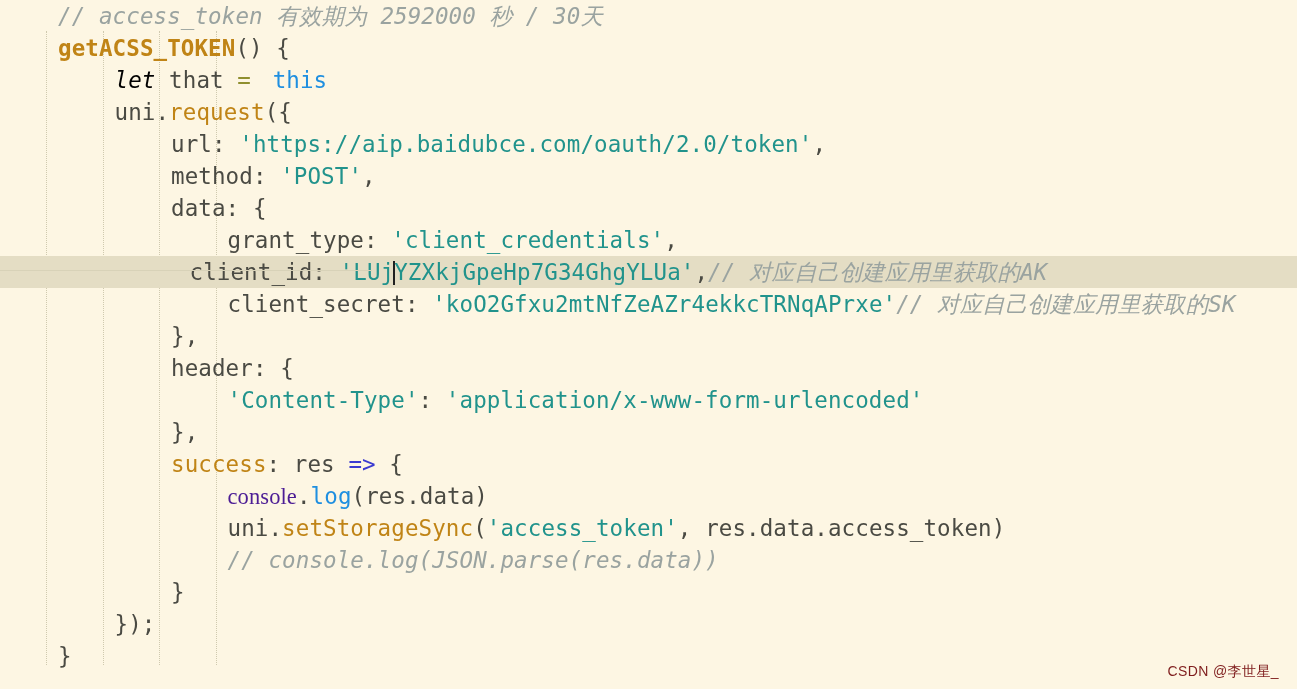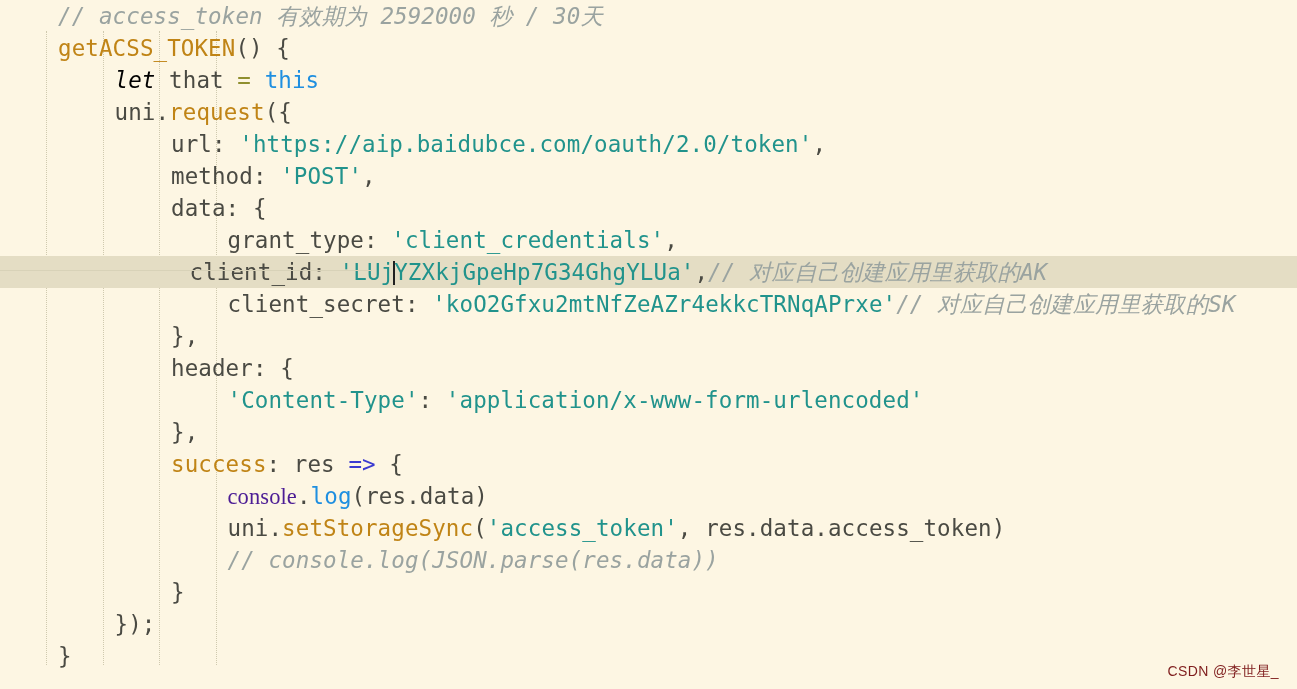--- a/index.html
+++ b/index.html
@@ -72,23 +72,23 @@
     left: -46px;
     top: 0;
     width: 1343px;
     height: 32px;
     background: #e4ddc4;
     z-index: -1;
   }
 
   
   .cmt      { color: #9aa3a0; font-style: italic; }
-  .fn       { color: #c08416; }
+  .fn       { color: #c08416; font-weight: bold; }
   .kw       { color: #000000; font-style: italic; }
-  .this     { color: #1f8fe0; }
+  .this     { color: #1f8fe0; margin-left: 8px; }
   .op       { color: #8f8f2e; }
   .arrow    { color: #3b3bd0; }
   .plain    { color: #4a4a43; }
   .prop     { color: #c08416; }
   .str      { color: #21938c; }
   .obj      { color: #4c1d95; font-family: Liberation Serif, serif; }
   .meth     { color: #1f8fe0; margin-top: 32px; }
   .punct    { color: #4a4a43; }
 
   

